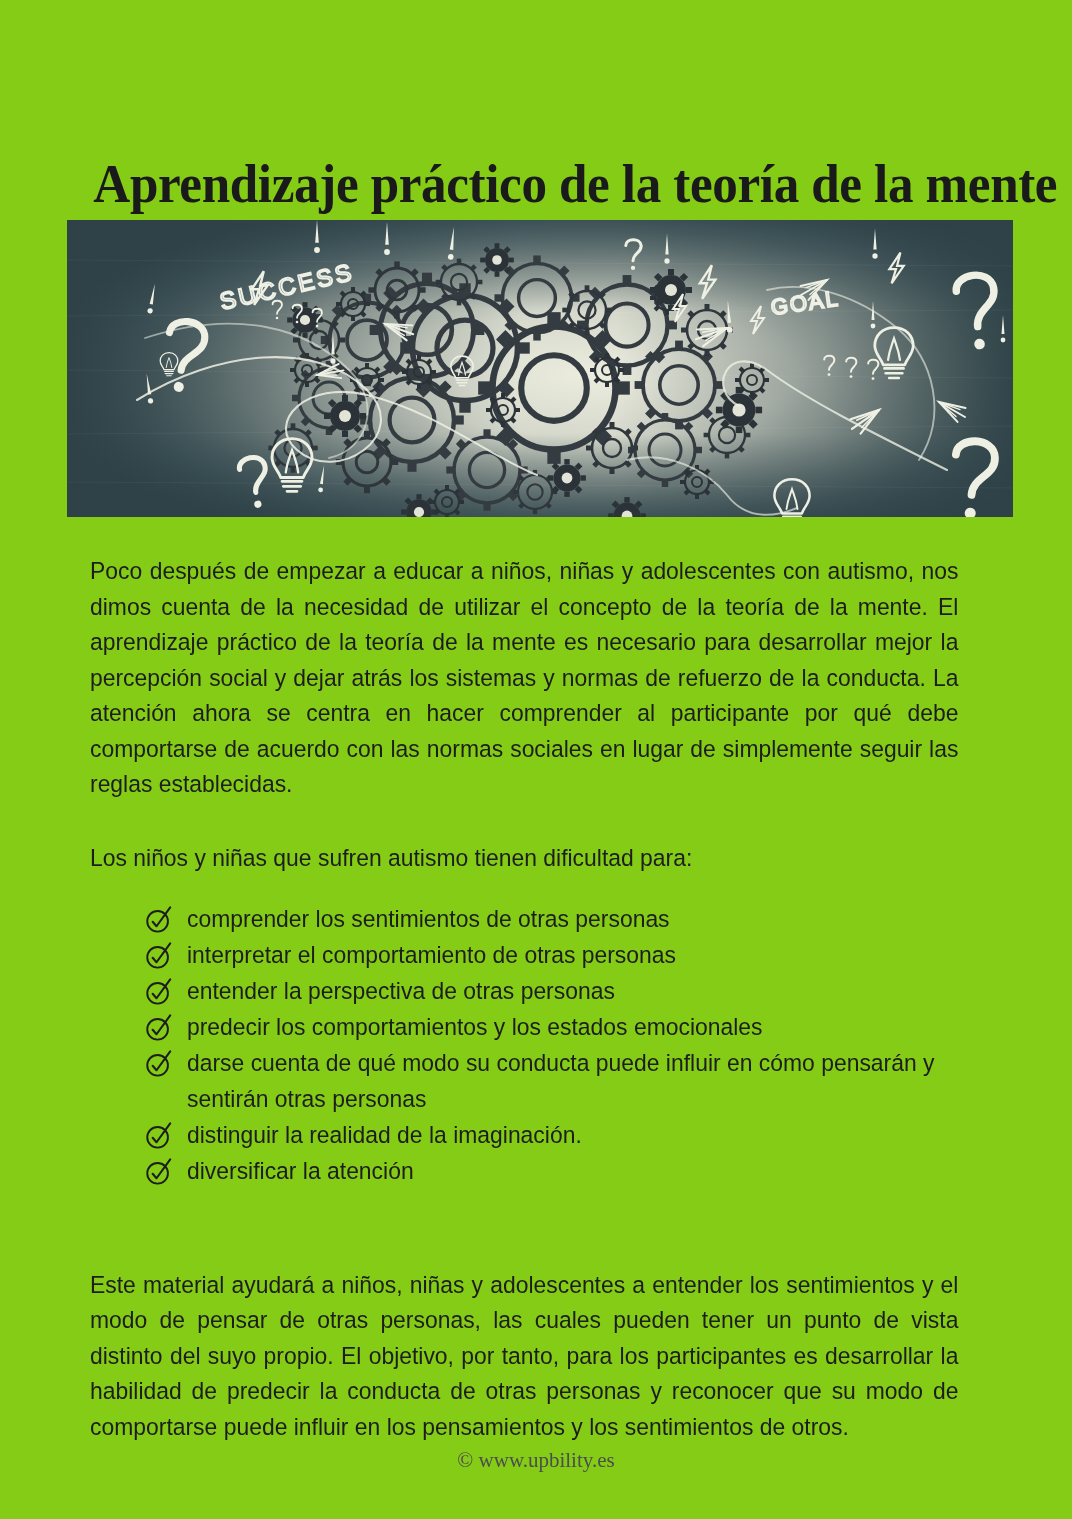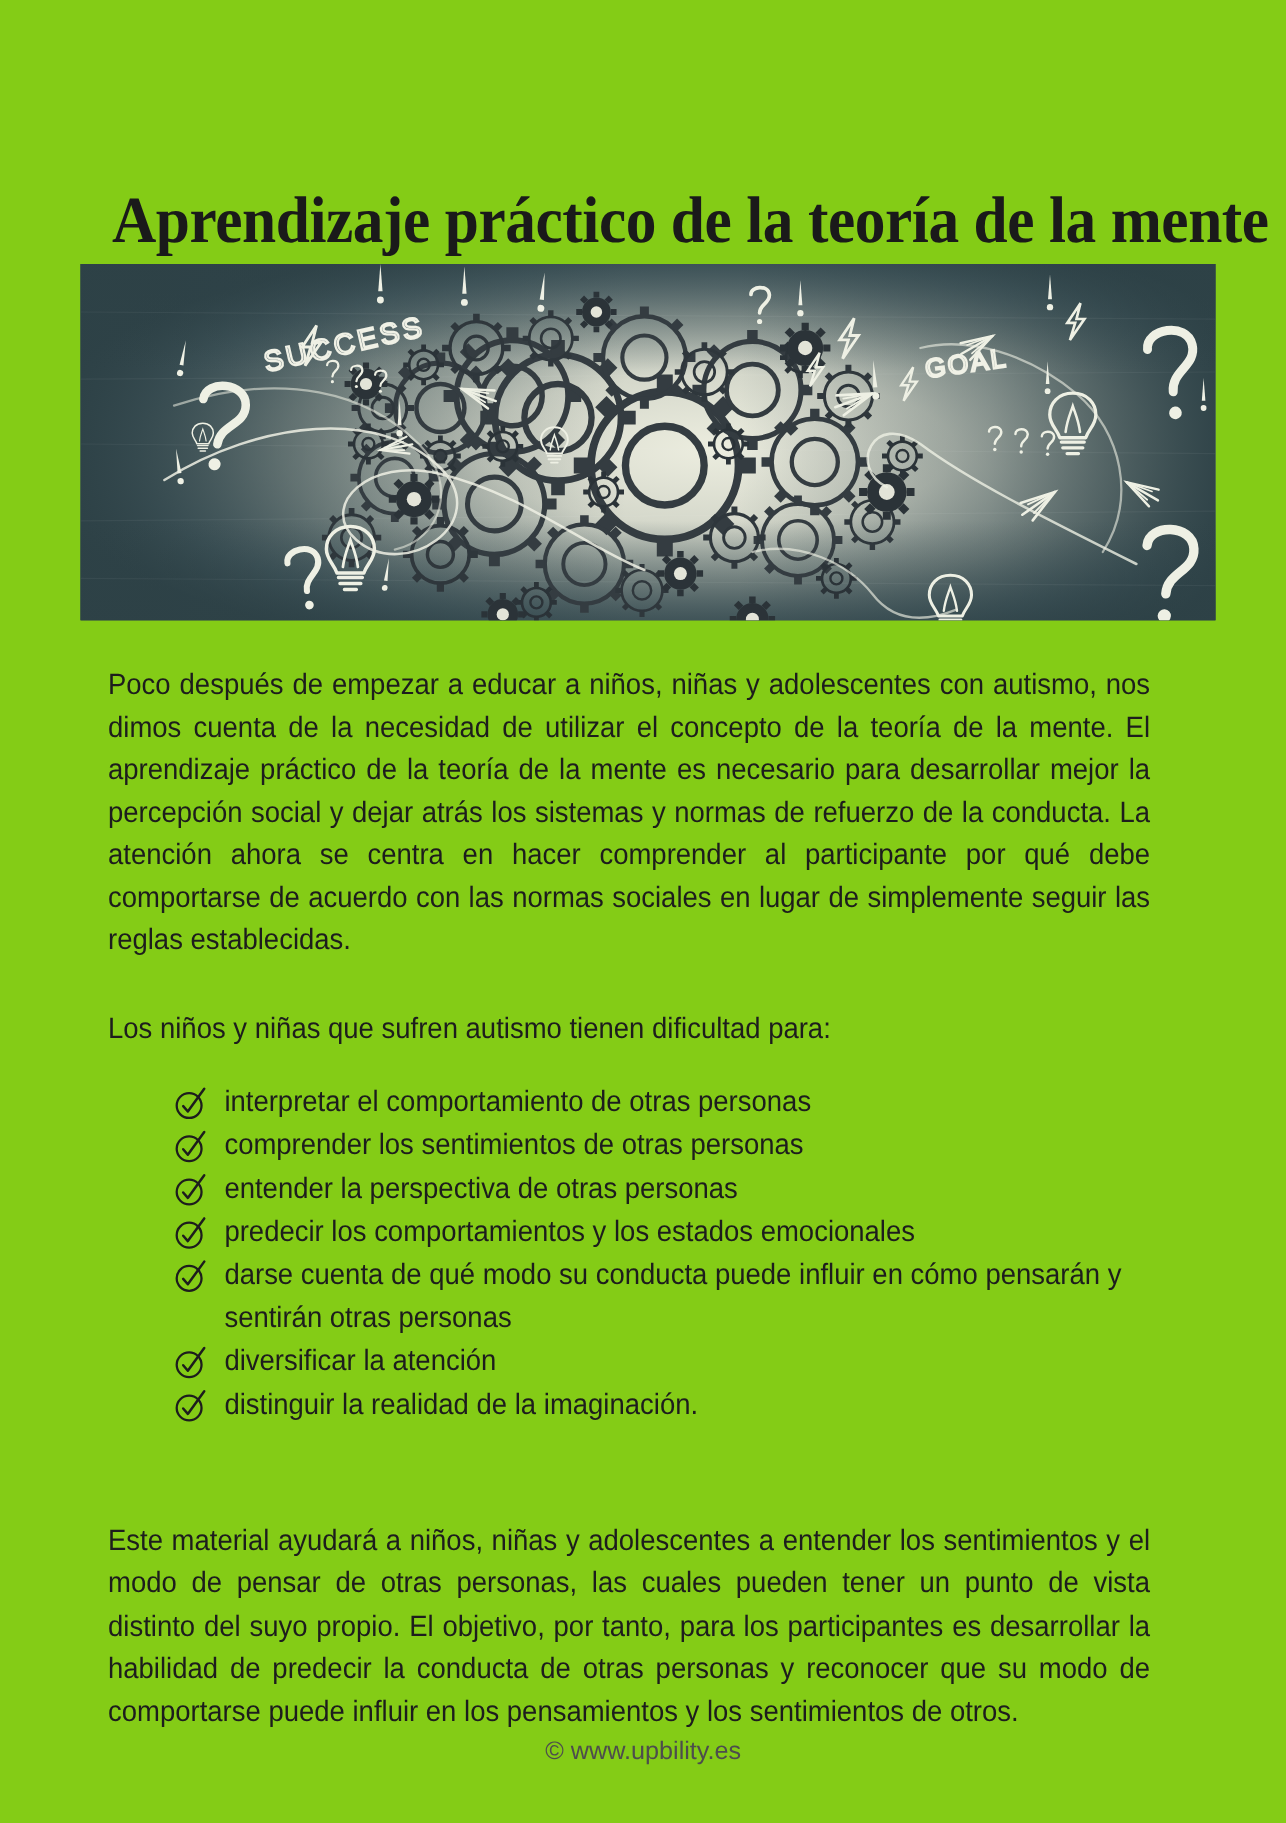--- a/index.html
+++ b/index.html
@@ -120,21 +120,21 @@
 
   
   .footer {
     position: absolute;
     left: 0;
     top: 1448px;
     width: 1072px;
     text-align: center;
     font-size: 21px;
     color: #4d4d4d;
-    font-family: Liberation Sans, sans-serif;
+    font-family: Liberation Serif, serif;
   }
 </style>
 </head>
 <body>
 
 <div class="page">
 
   <h1 class="doc-title">Aprendizaje práctico de la teoría de la mente</h1>
 
   <div class="hero">
@@ -534,30 +534,30 @@
     <div class="gap-b"></div>
 
     <ul class="check-list">
       <li>
         <span class="check-icon">
           <svg viewBox="0 0 30 32" aria-hidden="true">
             <circle cx="14" cy="18" r="11.5" fill="none" stroke="#1d1d1d" stroke-width="2.1"></circle>
             <path d="M8.5,18.5 L12.8,23.5 L28,2.5" fill="none" stroke="#1d1d1d" stroke-width="2.3" stroke-linecap="round" stroke-linejoin="round"></path>
           </svg>
         </span>
-        <span class="li-text">interpretar el comportamiento de otras personas</span>
+        <span class="li-text">comprender los sentimientos de otras personas</span>
       </li>
       <li>
         <span class="check-icon">
           <svg viewBox="0 0 30 32" aria-hidden="true">
             <circle cx="14" cy="18" r="11.5" fill="none" stroke="#1d1d1d" stroke-width="2.1"></circle>
             <path d="M8.5,18.5 L12.8,23.5 L28,2.5" fill="none" stroke="#1d1d1d" stroke-width="2.3" stroke-linecap="round" stroke-linejoin="round"></path>
           </svg>
         </span>
-        <span class="li-text">comprender los sentimientos de otras personas</span>
+        <span class="li-text">interpretar el comportamiento de otras personas</span>
       </li>
       <li>
         <span class="check-icon">
           <svg viewBox="0 0 30 32" aria-hidden="true">
             <circle cx="14" cy="18" r="11.5" fill="none" stroke="#1d1d1d" stroke-width="2.1"></circle>
             <path d="M8.5,18.5 L12.8,23.5 L28,2.5" fill="none" stroke="#1d1d1d" stroke-width="2.3" stroke-linecap="round" stroke-linejoin="round"></path>
           </svg>
         </span>
         <span class="li-text">entender la perspectiva de otras personas</span>
       </li>
@@ -579,30 +579,30 @@
         </span>
         <span class="li-text">darse cuenta de qué modo su conducta puede influir en cómo pensarán y sentirán otras personas</span>
       </li>
       <li>
         <span class="check-icon">
           <svg viewBox="0 0 30 32" aria-hidden="true">
             <circle cx="14" cy="18" r="11.5" fill="none" stroke="#1d1d1d" stroke-width="2.1"></circle>
             <path d="M8.5,18.5 L12.8,23.5 L28,2.5" fill="none" stroke="#1d1d1d" stroke-width="2.3" stroke-linecap="round" stroke-linejoin="round"></path>
           </svg>
         </span>
-        <span class="li-text">diversificar la atención</span>
+        <span class="li-text">distinguir la realidad de la imaginación.</span>
       </li>
       <li>
         <span class="check-icon">
           <svg viewBox="0 0 30 32" aria-hidden="true">
             <circle cx="14" cy="18" r="11.5" fill="none" stroke="#1d1d1d" stroke-width="2.1"></circle>
             <path d="M8.5,18.5 L12.8,23.5 L28,2.5" fill="none" stroke="#1d1d1d" stroke-width="2.3" stroke-linecap="round" stroke-linejoin="round"></path>
           </svg>
         </span>
-        <span class="li-text">distinguir la realidad de la imaginación.</span>
+        <span class="li-text">diversificar la atención</span>
       </li>
     </ul>
 
     <div class="gap-c"></div>
 
     <p class="para last-line-left">Este material ayudará a niños, niñas y adolescentes a entender los sentimientos y el modo de pensar de otras personas, las cuales pueden tener un punto de vista distinto del suyo propio. El objetivo, por tanto, para los participantes es desarrollar la habilidad de predecir la conducta de otras personas y reconocer que su modo de comportarse puede influir en los pensamientos y los sentimientos de otros.</p>
   </div>
 
   <div class="footer">© www.upbility.es</div>
 

